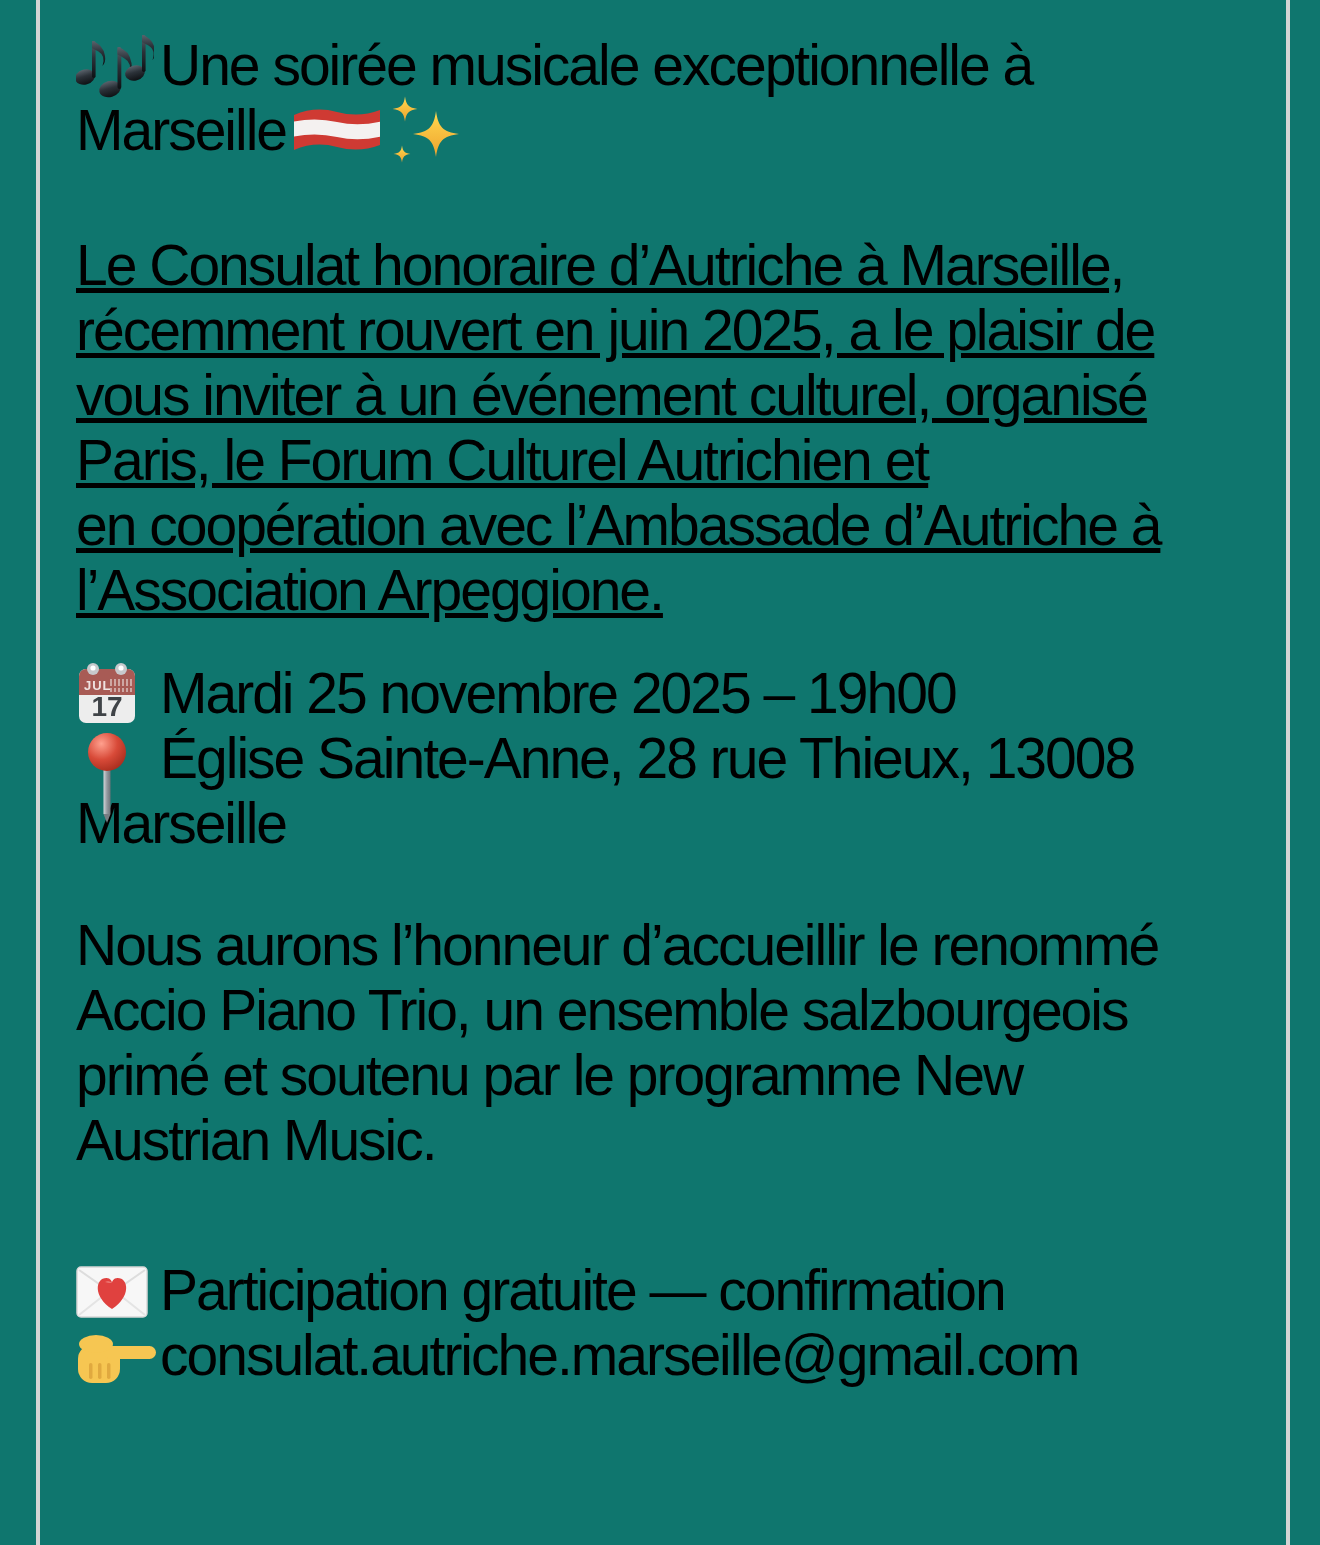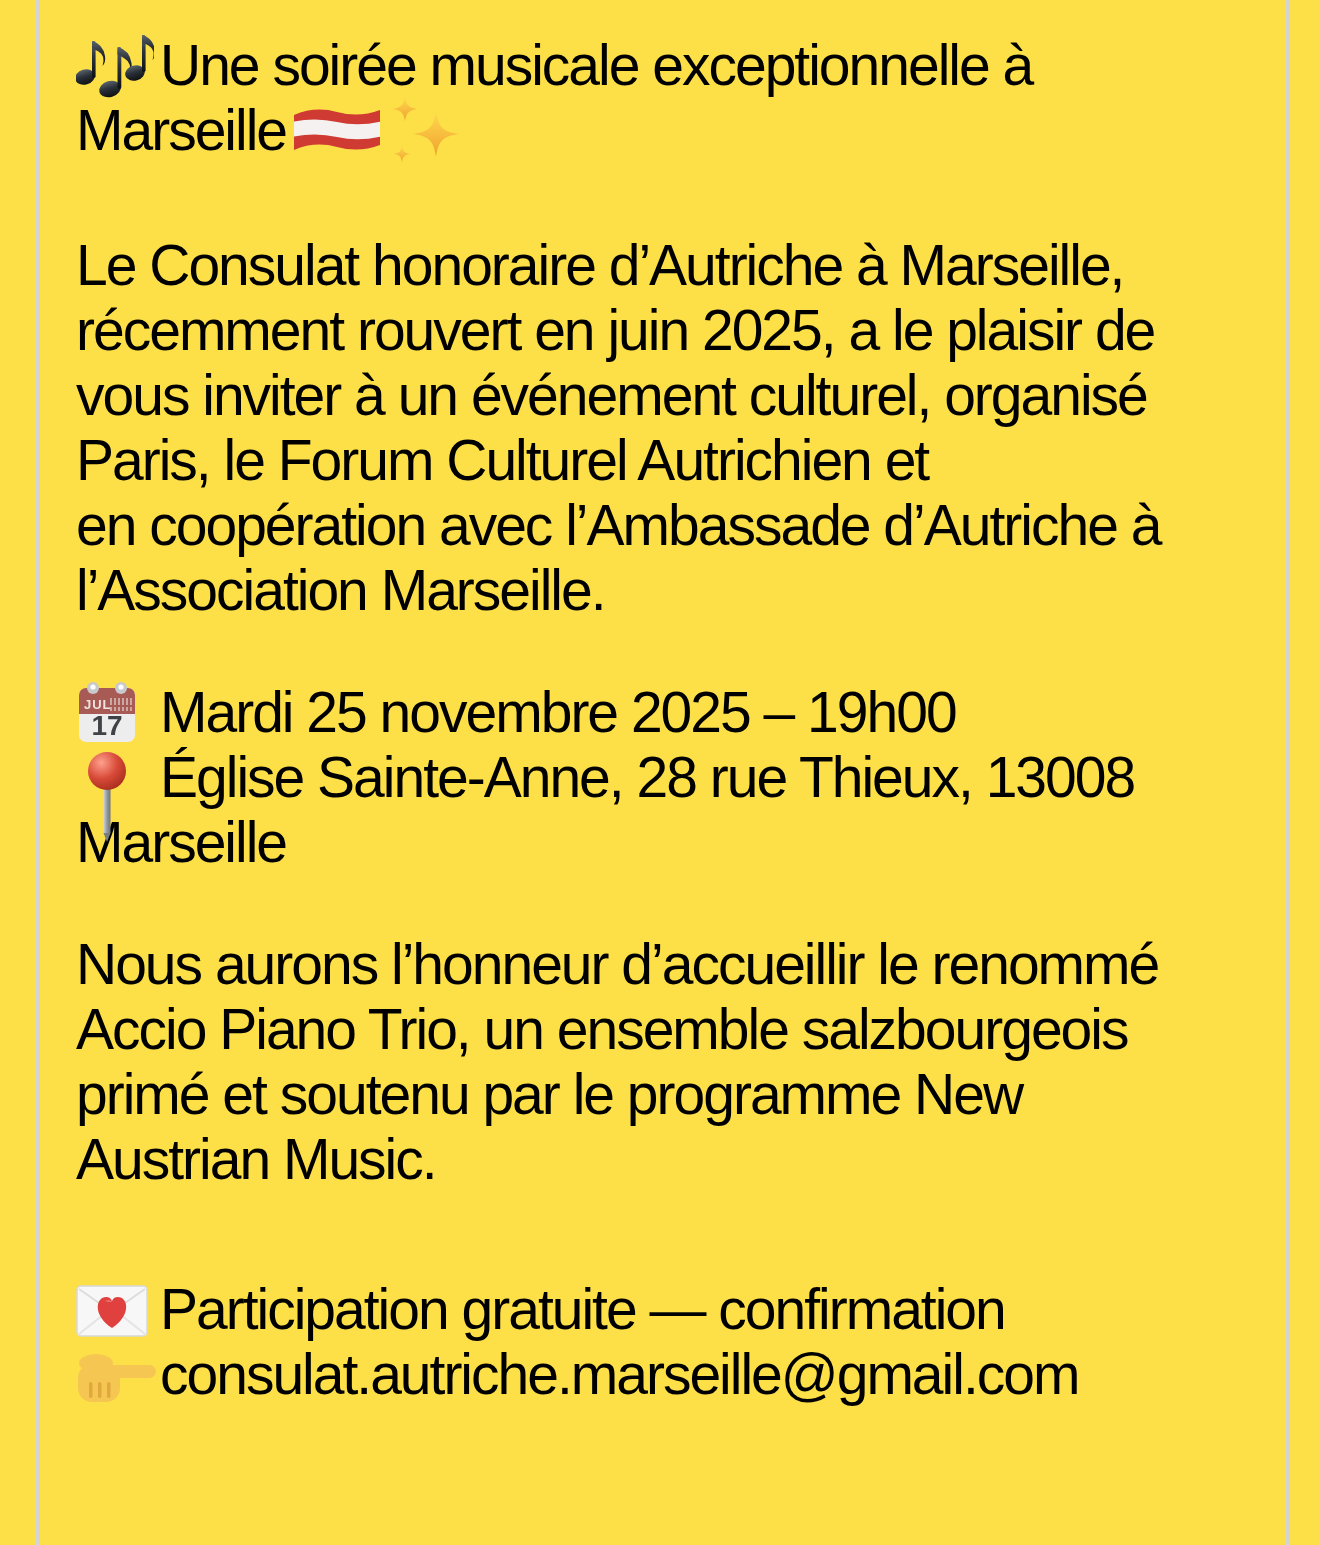--- a/index.html
+++ b/index.html
@@ -1,33 +1,33 @@
 <!DOCTYPE html>
 <html><head>
 <meta charset="utf-8">
 <style>
   html, body { margin: 0; padding: 0; background: #ffffff; }
   body {
     width: 1320px; height: 1545px;
     font-family: "Liberation Sans", sans-serif;
     overflow: hidden;
   }
-  .page { position: relative; width: 1320px; height: 1545px; background: #fde047; }
+  .page { position: relative; width: 1320px; height: 1545px; background: #0f766e; }
   .vrule { position: absolute; top: 0; bottom: 0; width: 4px; background: #d4d4d4; }
   .vrule.left  { left: 36px; }
   .vrule.right { left: 1286px; }
 
   .content {
     position: absolute; left: 76px; top: 33px; width: 1210px;
     color: #000000;
     font-size: 57px; line-height: 65px; letter-spacing: -2px;
   }
   .block { margin: 0; }
   .block.m70 { margin-bottom: 70px; }
-  .block.m84 { margin-bottom: 57px; }
+  .block.m84 { margin-bottom: 38px; text-decoration: underline; }
   .block.m79 { margin-bottom: 57px; }
   .block.m85 { margin-bottom: 85px; }
 
   .line { display: flex; align-items: flex-start; height: 65px; white-space: nowrap; }
   .txt  { display: block; }
 
   .icon-slot { position: relative; flex: none; width: 84px; height: 65px; }
   .icon-slot svg { position: absolute; }
   .inline-icon { position: relative; flex: none; height: 65px; }
   .inline-icon svg { position: absolute; }
@@ -120,21 +120,21 @@
       <div class="line">
           <span class="txt">vous inviter à un événement culturel, organisé</span>
         </div>
       <div class="line">
           <span class="txt">Paris, le Forum Culturel Autrichien et</span>
         </div>
       <div class="line">
           <span class="txt">en coopération avec l’Ambassade d’Autriche à</span>
         </div>
       <div class="line">
-          <span class="txt">l’Association Marseille.</span>
+          <span class="txt">l’Association Arpeggione.</span>
         </div>
     </div>
 
     <div class="block m79">
       <div class="line">
         <span class="icon-slot">
           <svg width="62" height="66" viewBox="0 0 62 66" style="top:0;left:0">
             <rect x="3" y="8" width="56" height="54" rx="7" fill="#ededed"></rect>
             <path d="M3 15 a7 7 0 0 1 7 -7 h42 a7 7 0 0 1 7 7 v19 h-56 z" fill="#a85b55"></path>
             <g stroke="#d8bcb8" stroke-width="1.6">

